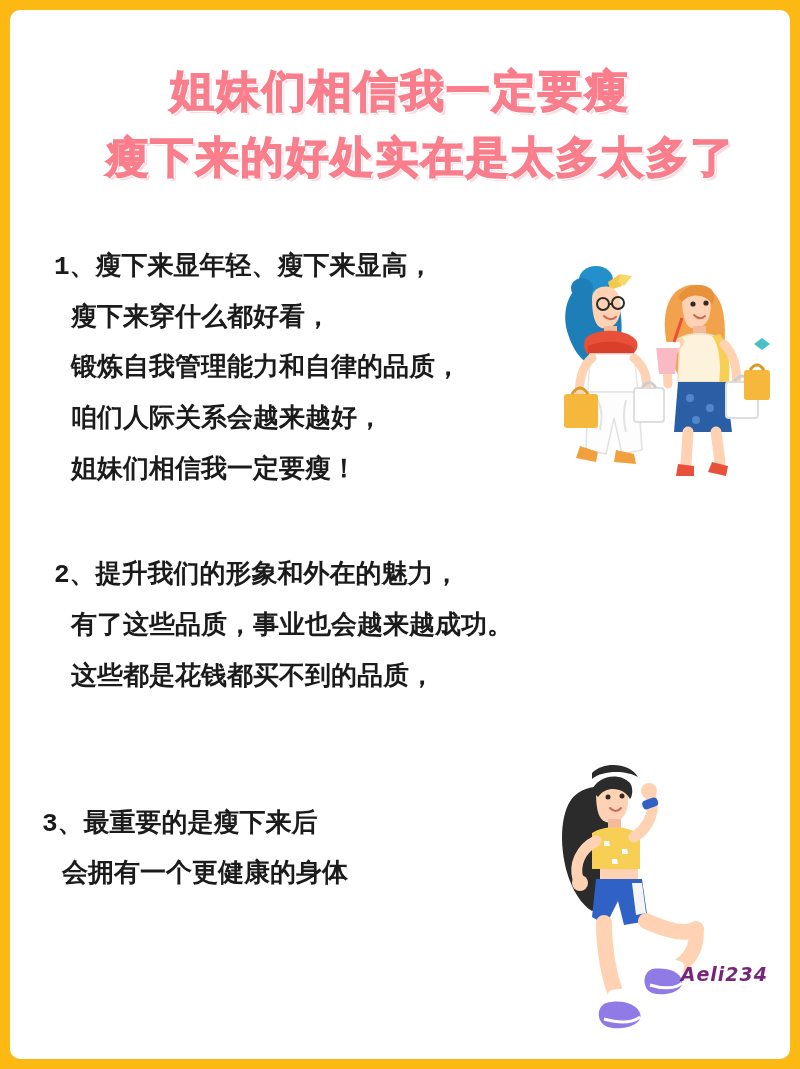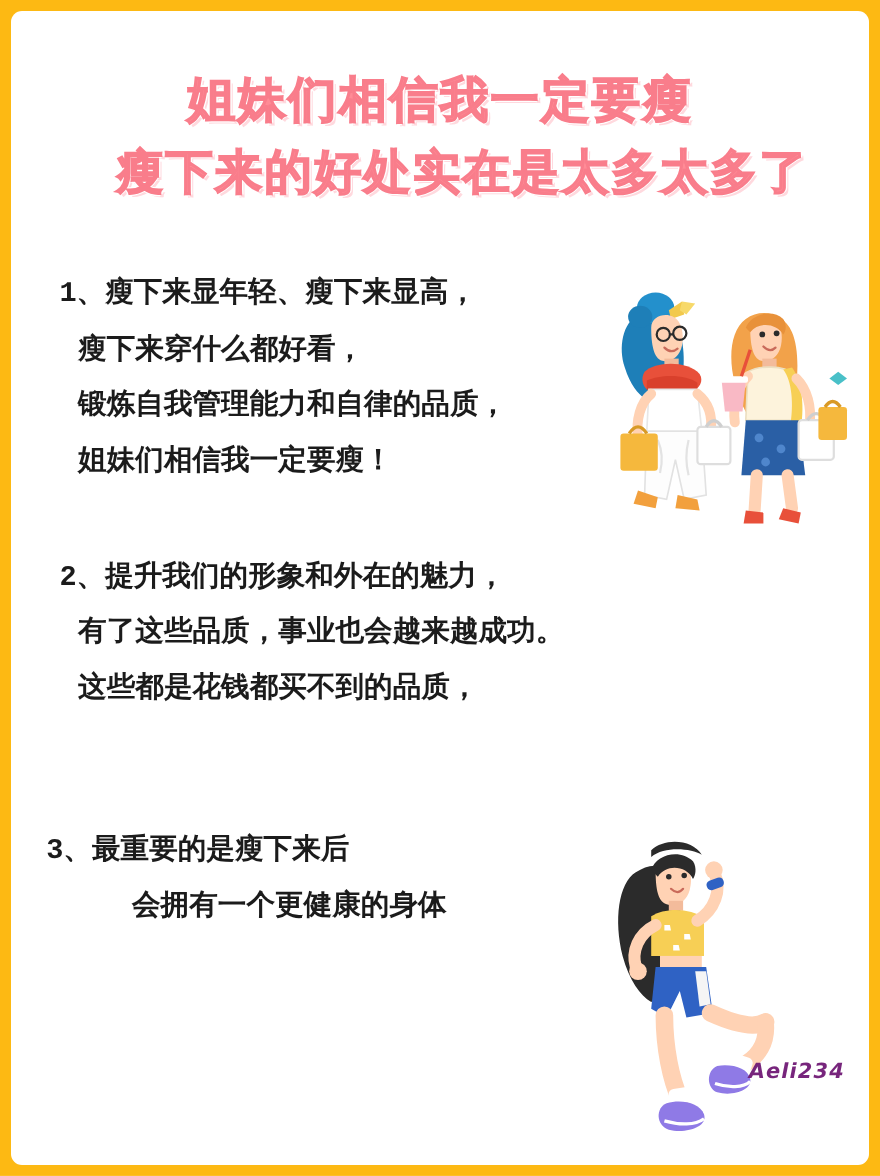--- a/index.html
+++ b/index.html
@@ -81,21 +81,21 @@
     padding-left: 44px;
   }
   .item .line.body {
     padding-left: 61px;
   }
 
   #item1 { margin-top: 0; }
   #item2 { margin-top: 55px; }
   #item3 { margin-top: 96px; }
   #item3 .line.head { padding-left: 32px; }
-  #item3 .line.body { padding-left: 110px; }
+  #item3 .line.body { padding-left: 52px; }
 
   
   .illo-shoppers {
     position: absolute;
     left: 520px;
     top: 232px;
     width: 250px;
     height: 250px;
   }
   .illo-runner {
@@ -130,20 +130,21 @@
       <div class="title-line l1">姐妹们相信我一定要瘦</div>
       <div class="title-line l2">瘦下来的好处实在是太多太多了</div>
     </div>
 
     <div class="content">
 
       <div class="item" id="item1">
         <div class="line head"><span>1、</span><span>瘦下来显年轻、瘦下来显高，</span></div>
         <div class="line body">瘦下来穿什么都好看，</div>
         <div class="line body">锻炼自我管理能力和自律的品质，</div>
+        <div class="line body">咱们人际关系会越来越好，</div>
         <div class="line body">姐妹们相信我一定要瘦！</div>
       </div>
 
       <div class="item" id="item2">
         <div class="line head"><span>2、</span><span>提升我们的形象和外在的魅力，</span></div>
         <div class="line body">有了这些品质，事业也会越来越成功。</div>
         <div class="line body">这些都是花钱都买不到的品质，</div>
       </div>
 
       <div class="item" id="item3">

